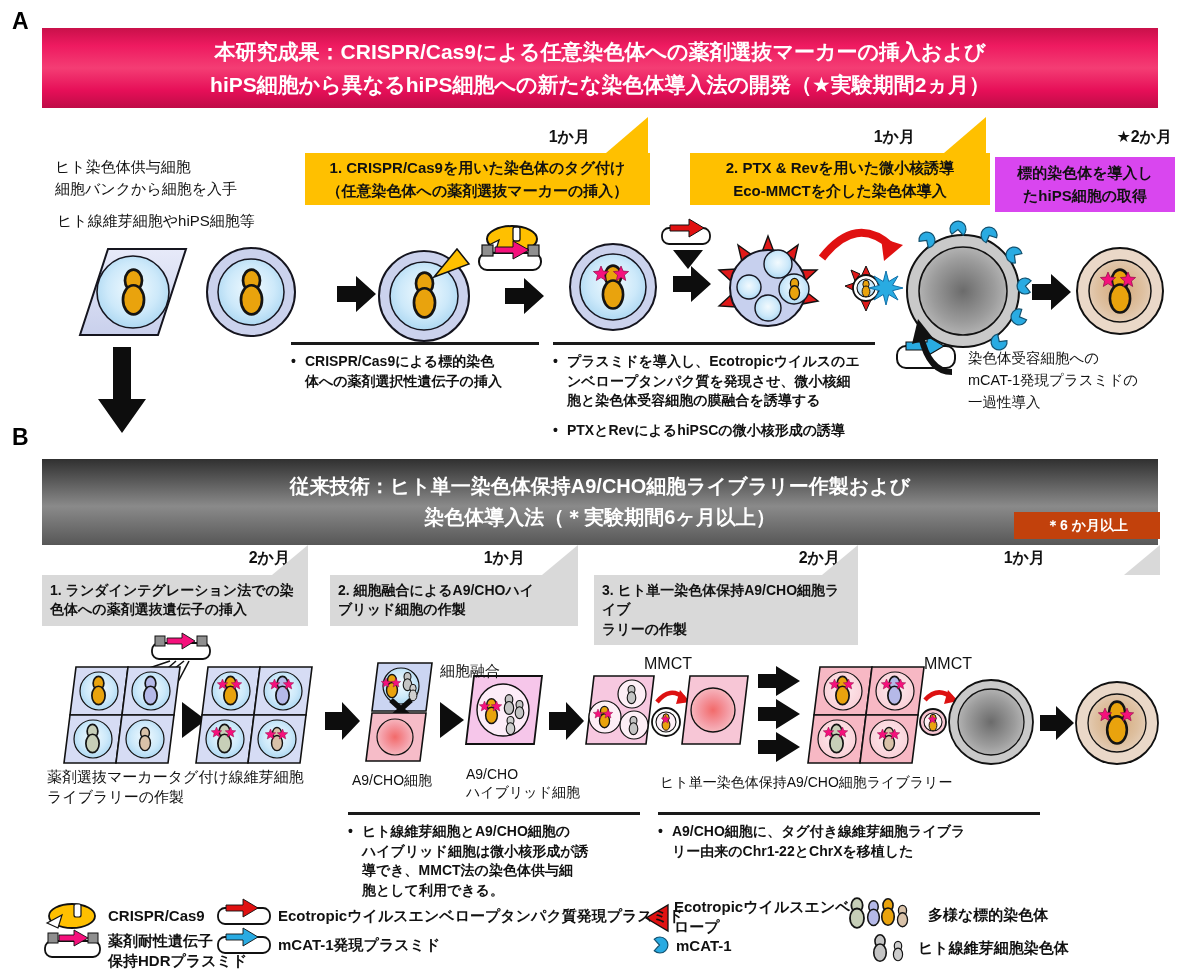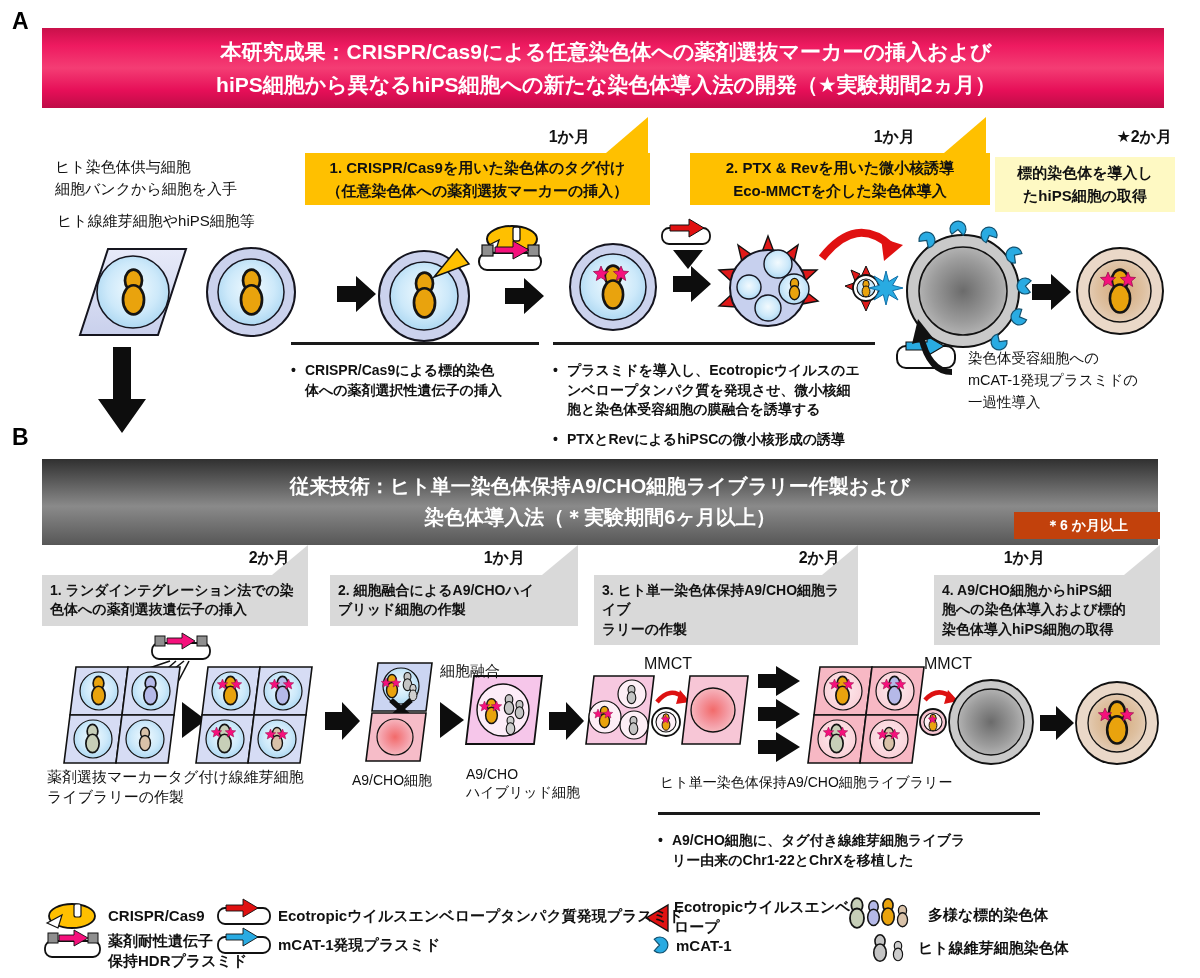--- a/index.html
+++ b/index.html
@@ -3,38 +3,38 @@
 <meta charset="utf-8">
 <style>
   html,body{margin:0;padding:0;background:#fff;}
   .stage{position:relative;width:1200px;height:978px;background:#fff;overflow:hidden;
          font-family:"Liberation Sans","DejaVu Sans",sans-serif;color:#111;}
   .abs{position:absolute;}
   .plabel{font-size:23px;font-weight:bold;color:#000;}
   .bannerA{left:42px;top:28px;width:1116px;height:80px;
     background:linear-gradient(180deg,#c9104a 0%,#ee1a60 22%,#f43d74 50%,#e60f58 78%,#bf0c47 100%);
     color:#fff;display:flex;flex-direction:column;justify-content:center;align-items:center;gap:5px;
-    font-size:21px;font-weight:bold;text-align:center;padding-left:6px;}
+    font-size:21px;font-weight:bold;text-align:center;}
   .bannerB{left:42px;top:459px;width:1116px;height:86px;
     background:linear-gradient(180deg,#303030 0%,#8a8a8a 55%,#575757 100%);
     color:#fff;display:flex;flex-direction:column;justify-content:center;align-items:center;gap:4px;
     font-size:20px;font-weight:bold;text-align:center;}
   .stepYellow{background:#FFC000;font-size:15px;font-weight:bold;display:flex;align-items:center;justify-content:center;
     text-align:center;line-height:1.55;white-space:pre-line;box-sizing:border-box;padding:2px 4px;}
-  .resultPink{background:#fef9c3;font-size:15px;font-weight:bold;color:#111;display:flex;align-items:center;justify-content:center;
+  .resultPink{background:#d946ef;font-size:15px;font-weight:bold;color:#111;display:flex;align-items:center;justify-content:center;
     text-align:center;line-height:1.5;white-space:pre-line;}
   .stepGray{background:#D9D9D9;font-size:14px;font-weight:bold;line-height:1.38;white-space:pre-line;
     box-sizing:border-box;padding:6px 8px;}
   .badge{background:#c2410c;color:#fff;font-size:14px;font-weight:bold;display:flex;align-items:center;justify-content:center;}
   .dur{font-size:16px;font-weight:bold;text-align:right;}
   .triY{width:0;height:0;border-left:42px solid transparent;border-bottom:36px solid #FFC000;}
   .triG{width:0;height:0;border-left:36px solid transparent;border-bottom:30px solid #D9D9D9;}
   .txt{font-weight:normal;line-height:1.45;}
   .ml{white-space:pre-line;}
-  .blk{border-top:3px solid #1a1a1a;padding-top:16px;display:flex;flex-direction:column;gap:10px;}
+  .blk{border-top:3px solid #1a1a1a;padding-top:7px;display:flex;flex-direction:column;gap:10px;}
   .bul{display:flex;gap:9px;font-size:14px;font-weight:bold;line-height:1.4;}
   .dot::before{content:"•";}
   .leg{font-size:15px;font-weight:bold;line-height:1.35;}
   svg.gfx{position:absolute;overflow:visible;}
 </style>
 </head>
 <body>
 
 <div class="stage">
 
@@ -259,23 +259,20 @@
   <div class="abs triG" style="left:542px;top:545px"></div>
   <div class="abs triG" style="left:822px;top:545px"></div>
   <div class="abs triG" style="left:1124px;top:545px"></div>
 
   <div class="abs stepGray" style="left:42px;top:575px;width:266px">1. ランダインテグレーション法での染
 色体への薬剤選抜遺伝子の挿入</div>
   <div class="abs stepGray" style="left:330px;top:575px;width:248px">2.  細胞融合によるA9/CHOハイ
 ブリッド細胞の作製</div>
   <div class="abs stepGray" style="left:594px;top:575px;width:264px">3. ヒト単一染色体保持A9/CHO細胞ライブ
 ラリーの作製</div>
-  <div class="abs stepGray" style="left:934px;top:575px;width:226px">4. A9/CHO細胞からhiPS細
-胞への染色体導入および標的
-染色体導入hiPS細胞の取得</div>
 
   <svg class="gfx" style="left:40px;top:632px;width:1160px;height:148px" viewBox="40 632 1160 148">
     <g>
       <rect x="152" y="643" width="58" height="16" rx="7" fill="#fff" stroke="#111" stroke-width="1.8"></rect>
       <rect x="155" y="636" width="10" height="10" fill="#8f8f8f" stroke="#111" stroke-width="1"></rect>
       <rect x="197" y="636" width="10" height="10" fill="#8f8f8f" stroke="#111" stroke-width="1"></rect>
       <polygon points="167,638 182,638 182,633 195,641 182,649 182,644 167,644" fill="#F5117C" stroke="#111" stroke-width="0.9"></polygon>
     </g>
     <g stroke="#111" stroke-width="1.6">
       <line x1="170" y1="661" x2="108" y2="682" marker-end="url(#ah)"></line>
@@ -424,20 +421,29 @@
   <div class="abs txt ml" style="left:47px;top:767px;font-size:15px;line-height:1.3">薬剤選抜マーカータグ付け線維芽細胞
 ライブラリーの作製</div>
   <div class="abs txt" style="left:352px;top:770px;font-size:14px">A9/CHO細胞</div>
   <div class="abs txt" style="left:440px;top:660px;font-size:15px">細胞融合</div>
   <div class="abs txt ml" style="left:466px;top:765px;font-size:14px;line-height:1.3">A9/CHO
 ハイブリッド細胞</div>
   <div class="abs txt" style="left:644px;top:652px;font-size:16px">MMCT</div>
   <div class="abs txt" style="left:660px;top:772px;font-size:14px">ヒト単一染色体保持A9/CHO細胞ライブラリー</div>
   <div class="abs txt" style="left:924px;top:652px;font-size:16px">MMCT</div>
 
+  <div class="abs blk" style="left:348px;top:812px;width:292px">
+    <div class="bul">
+      <span class="dot"></span>
+      <span class="ml">ヒト線維芽細胞とA9/CHO細胞の
+ハイブリッド細胞は微小核形成が誘
+導でき、MMCT法の染色体供与細
+胞として利用できる。</span>
+    </div>
+  </div>
   <div class="abs blk" style="left:658px;top:812px;width:382px">
     <div class="bul">
       <span class="dot"></span>
       <span class="ml">A9/CHO細胞に、タグ付き線維芽細胞ライブラ
 リー由来のChr1-22とChrXを移植した</span>
     </div>
   </div>
 
   <svg class="gfx" style="left:40px;top:893px;width:1160px;height:85px" viewBox="40 893 1160 85">
     <g>

